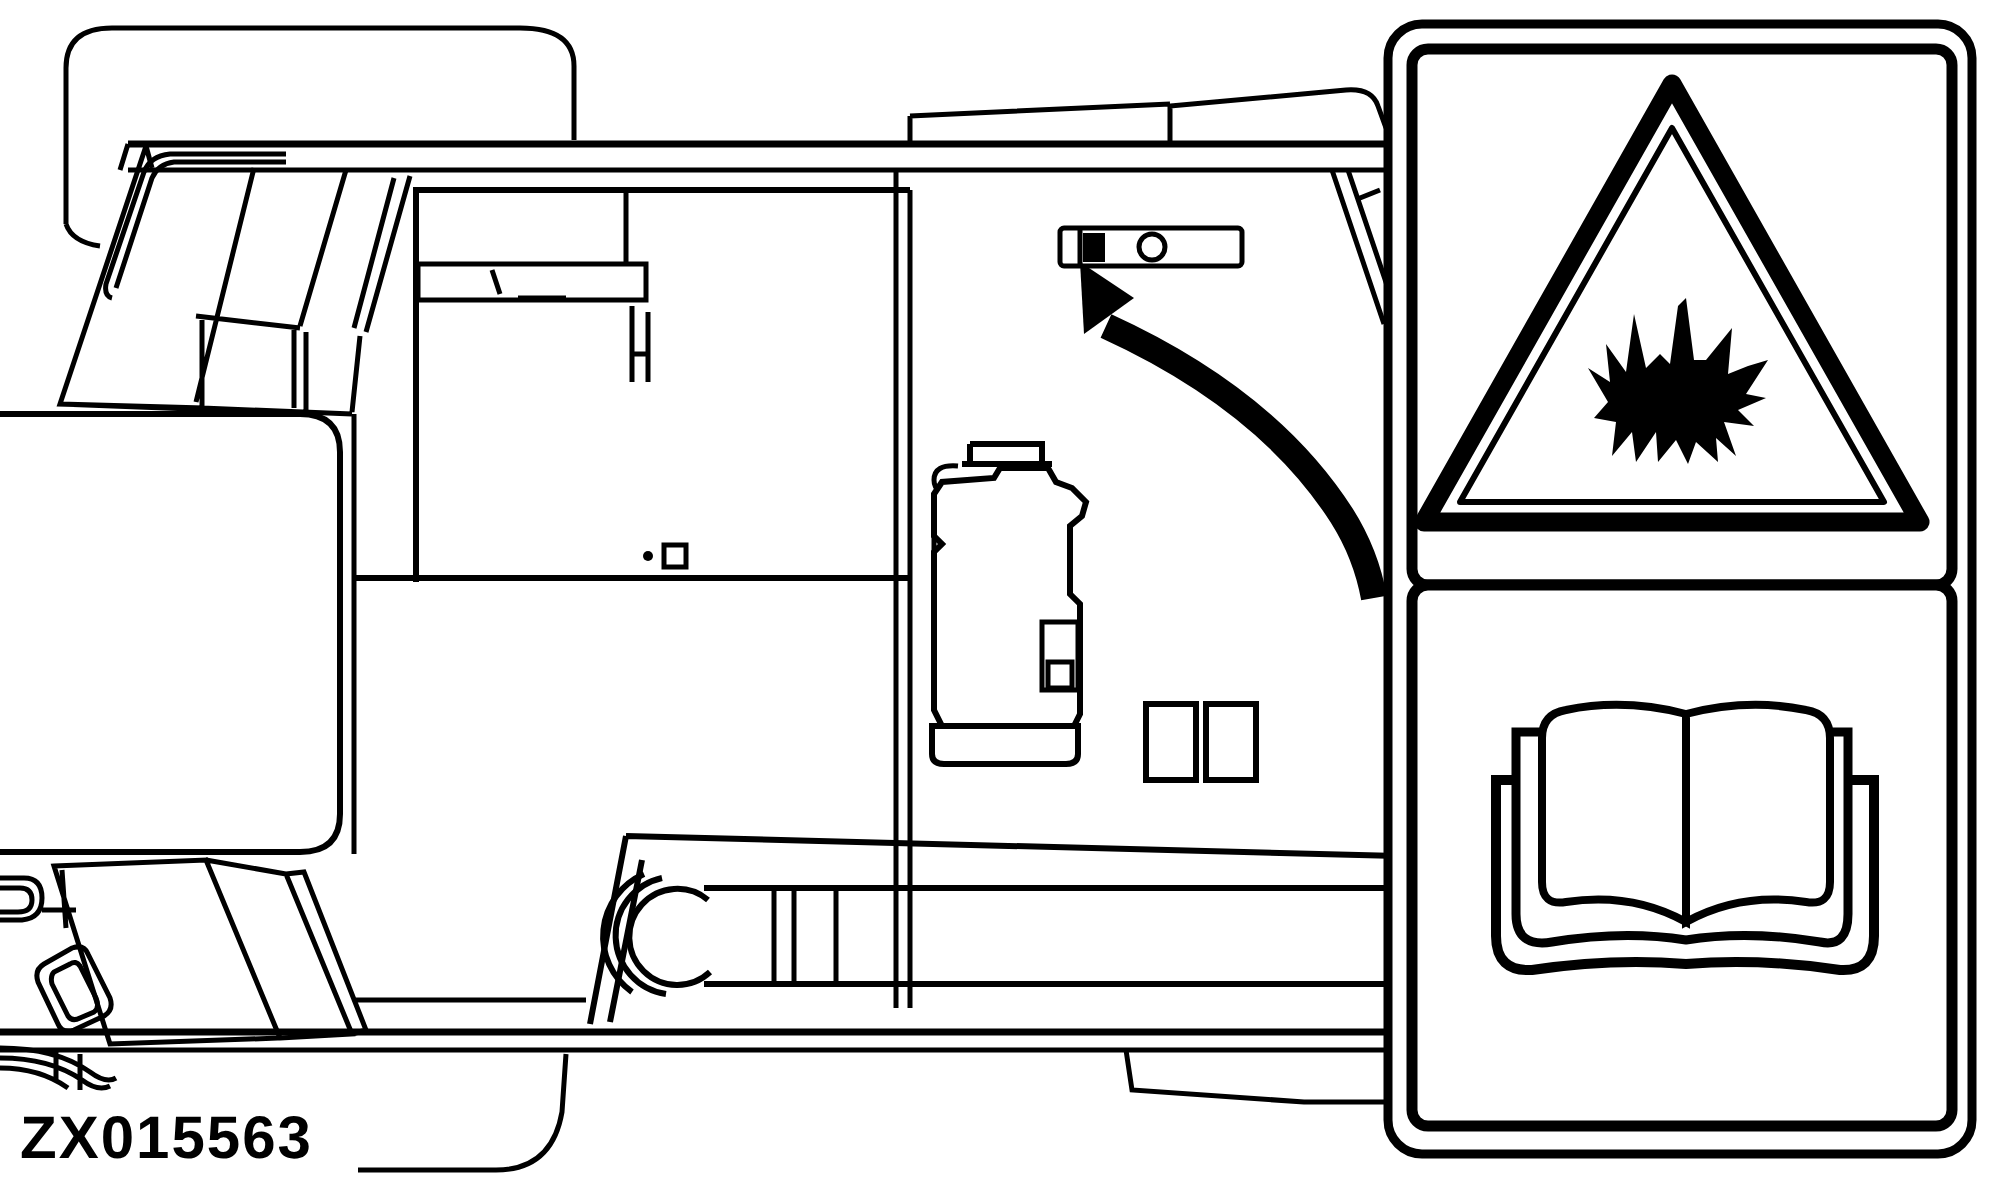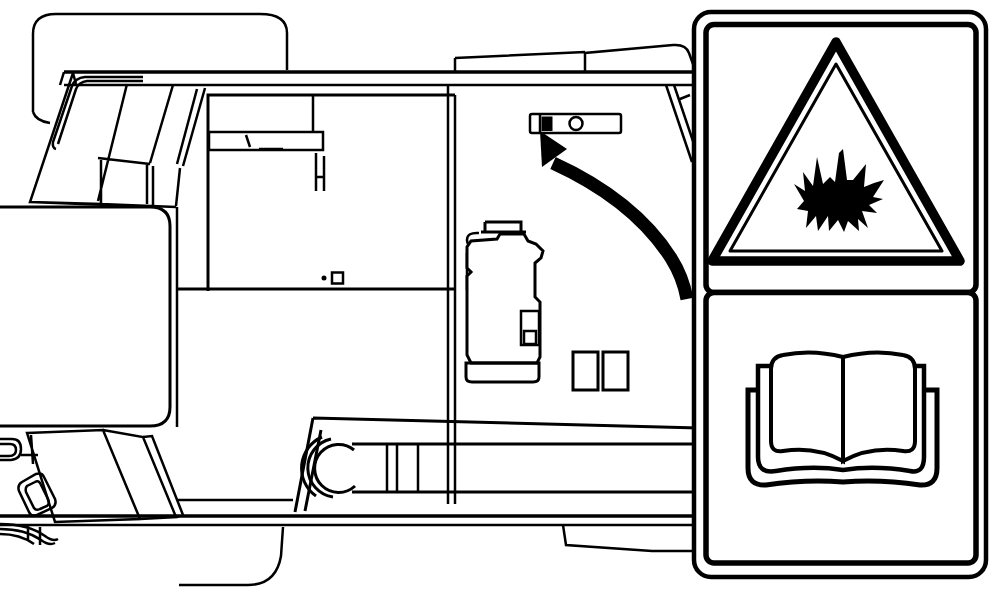--- a/index.html
+++ b/index.html
@@ -105,13 +105,14 @@
       <g>
         <path stroke-width="5" d="M748,390 V468 Q748,486 766,485 Q806,479 843,482 Q880,479 920,485 Q937,486 937,468 V390 Z"></path>
         <path stroke-width="4.5" d="M758,366 V457 Q758,474 776,471 Q812,465 843,470 Q874,465 910,471 Q924,474 924,457 V366 Z"></path>
         <path stroke-width="4" d="M843,357 Q812,349 783,355 Q771,357 771,369 V441 Q771,453 783,451 Q816,446 843,461 Z"></path>
         <path stroke-width="4" d="M843,357 Q874,349 903,355 Q915,357 915,369 V441 Q915,453 903,451 Q870,446 843,461 Z"></path>
         <path stroke-width="3" d="M843,360 V458"></path>
       </g>
     </g>
   </svg>
 
+  <div class="fig-code">ZX015563</div>
 </div>
 
 </body></html>

